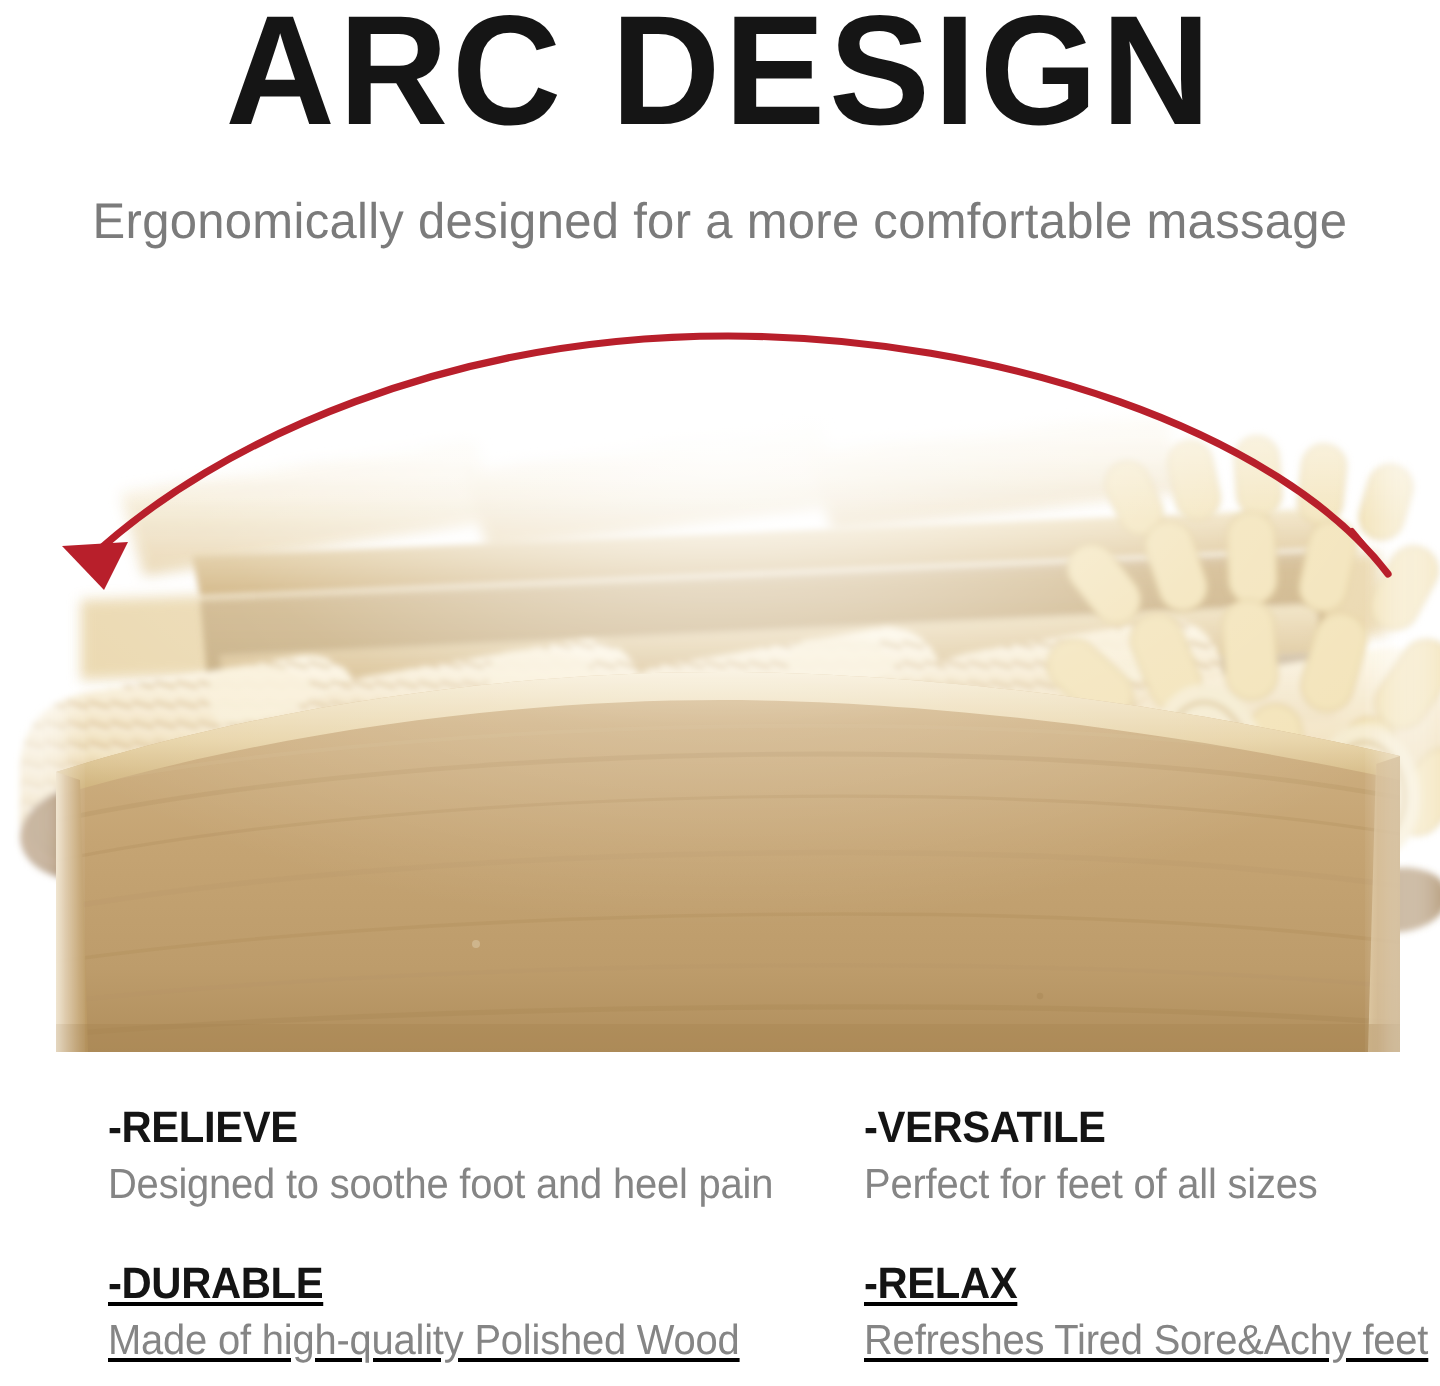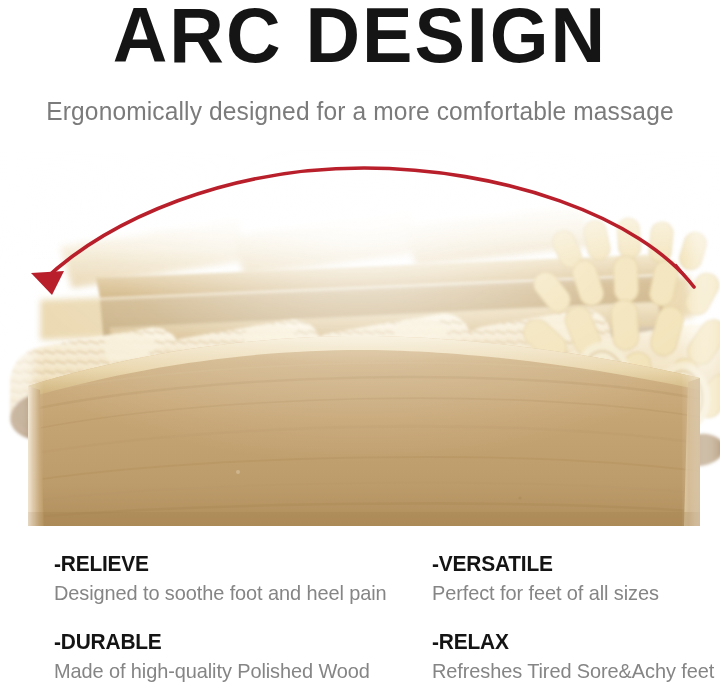--- a/index.html
+++ b/index.html
@@ -86,21 +86,21 @@
     width: 720px;
     height: 147px;
   }
   .feat {
     position: absolute;
     width: 330px;
   }
   .feat.c0 { left: 36px; }
   .feat.c1 { left: 414px; }
   .feat.r0 { top: 6px; }
-  .feat.r1 { top: 84px; }
+  .feat.r1 { top: 84px; text-decoration: underline; }
 
   .feat-title {
     font-family: "Liberation Sans", sans-serif;
     font-size: 22px;
     font-weight: 700;
     color: #141414;
     letter-spacing: -0.2px;
     line-height: 1.12;
     margin: 0 0 4px 0;
     white-space: nowrap;

